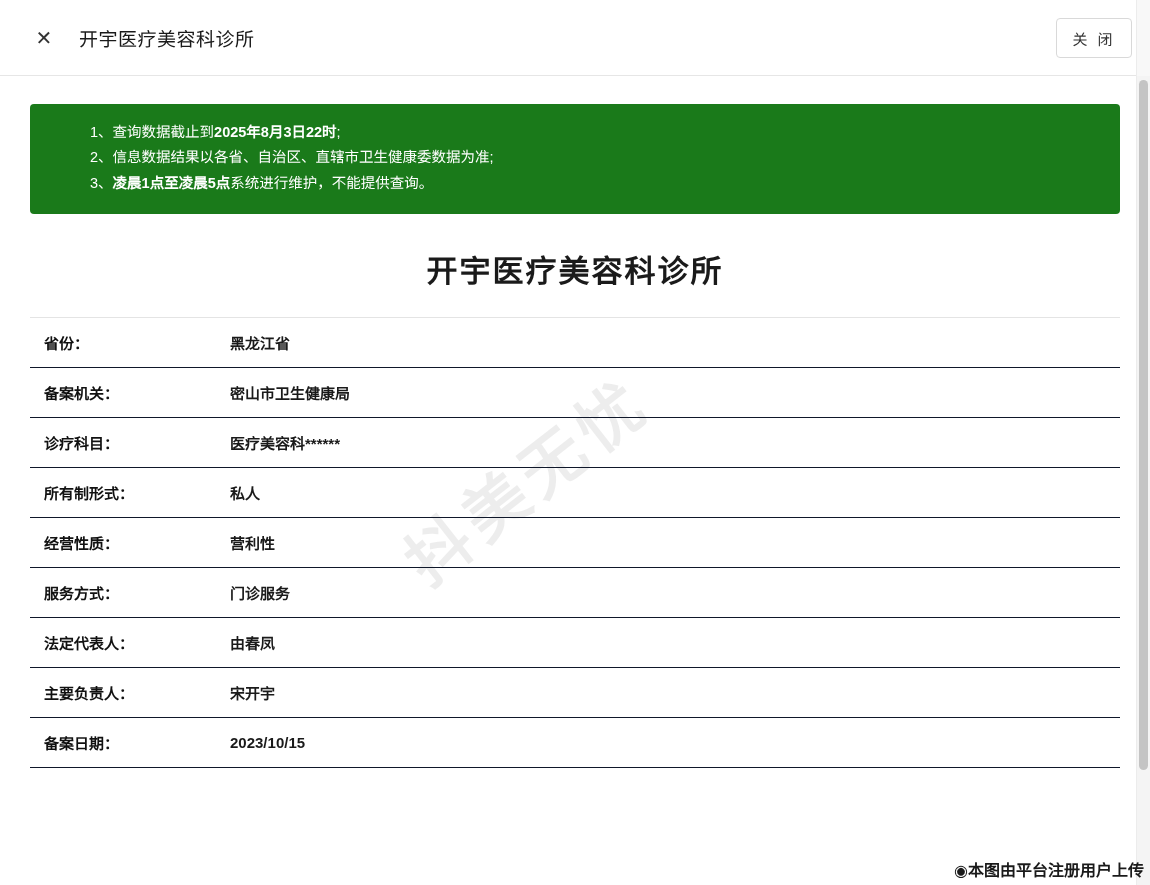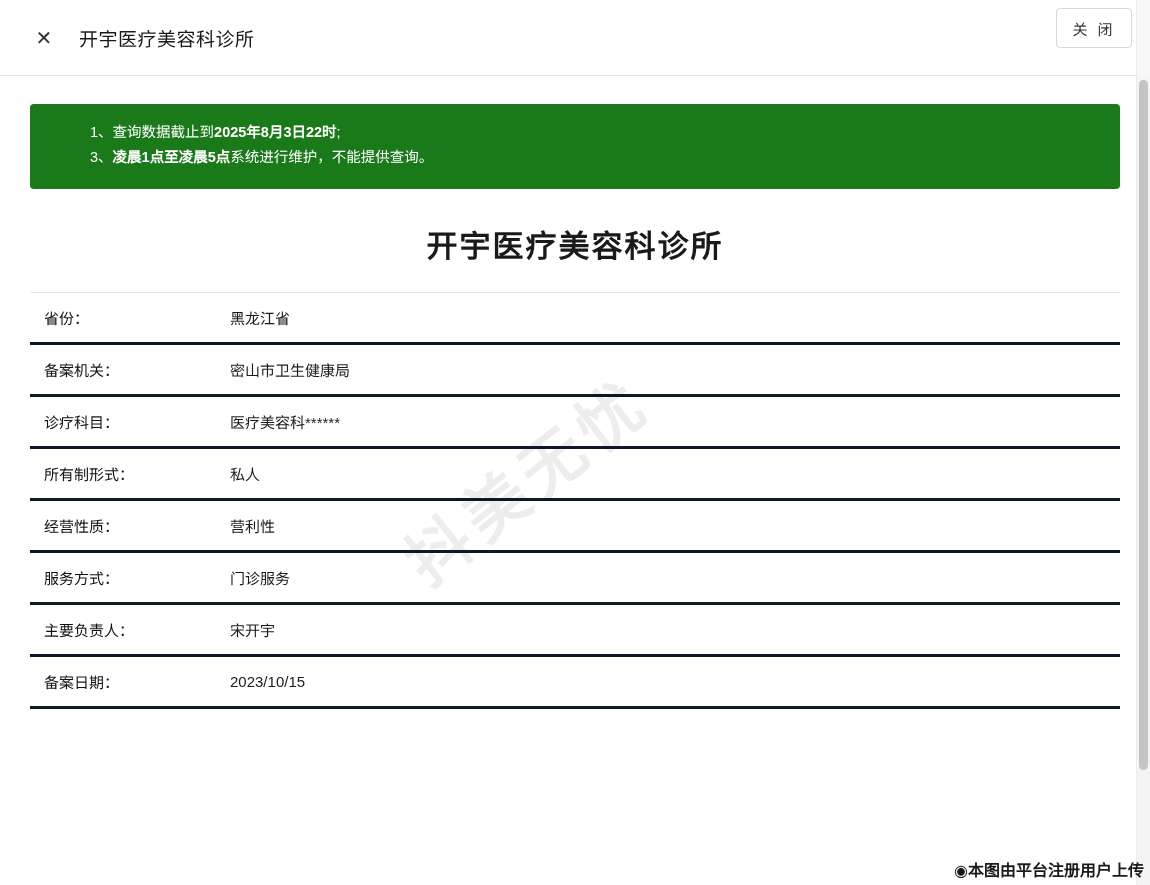--- a/index.html
+++ b/index.html
@@ -32,21 +32,21 @@
   }
   .win-title {
     margin-left: 21px;
     font-size: 19px;
     color: #1a1a1a;
     letter-spacing: 0.5px;
   }
   .close-btn {
     position: absolute;
     right: 18px;
-    top: 8px;
+    top: 18px;
     width: 76px; height: 40px;
     border: 1px solid #d9d9d9;
     border-radius: 4px;
     background: #fff;
     color: #333;
     font-size: 15px;
     letter-spacing: 3px;
     display: flex; align-items: center; justify-content: center;
     cursor: pointer;
   }
@@ -86,21 +86,21 @@
     letter-spacing: 2px;
   }
 
   
   .info-table {
     width: 1090px;
     border-collapse: collapse;
     position: relative;
     z-index: 2;
   }
-  .info-table tr { border-bottom: 3px solid #0f172a; }
+  .info-table tr { border-bottom: 1px solid #0f172a; font-weight: bold; }
   .info-table td {
     padding: 14px 0 14px 0;
     font-size: 15px;
     color: #222;
     vertical-align: middle;
     background: transparent;
   }
   .info-table td.label {
     width: 200px;
     padding-left: 14px;
@@ -175,20 +175,21 @@
   <div class="win-scroll-top"></div>
 </div>
 
 <div class="page">
   <div class="content">
 
     <div class="notice">
       <div class="line">
         <span>1、查询数据截止到</span><b>2025年8月3日22时</b><span>;</span>
       </div>
+      <div class="line">2、信息数据结果以各省、自治区、直辖市卫生健康委数据为准;</div>
       <div class="line">
         <span>3、</span><b>凌晨1点至凌晨5点</b><span>系统进行维护，不能提供查询。</span>
       </div>
     </div>
 
     <div class="doc-title">开宇医疗美容科诊所</div>
 
     <div class="watermark">抖美无忧</div>
 
     <table class="info-table">
@@ -211,20 +212,24 @@
         </tr>
         <tr>
           <td class="label">经营性质：</td>
           <td class="value">营利性</td>
         </tr>
         <tr>
           <td class="label">服务方式：</td>
           <td class="value">门诊服务</td>
         </tr>
         <tr>
+          <td class="label">法定代表人：</td>
+          <td class="value">由春凤</td>
+        </tr>
+        <tr>
           <td class="label">主要负责人：</td>
           <td class="value">宋开宇</td>
         </tr>
         <tr>
           <td class="label">备案日期：</td>
           <td class="value">2023/10/15</td>
         </tr>
       </tbody>
     </table>
 

